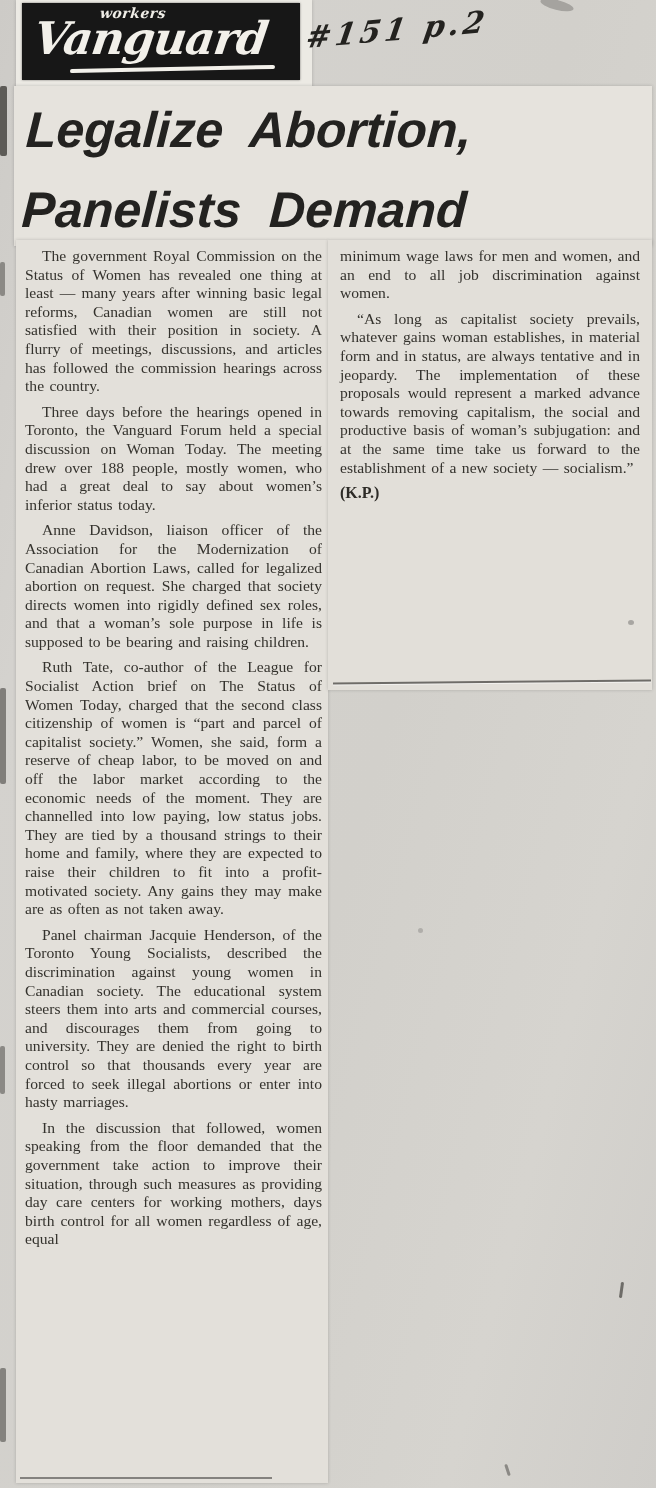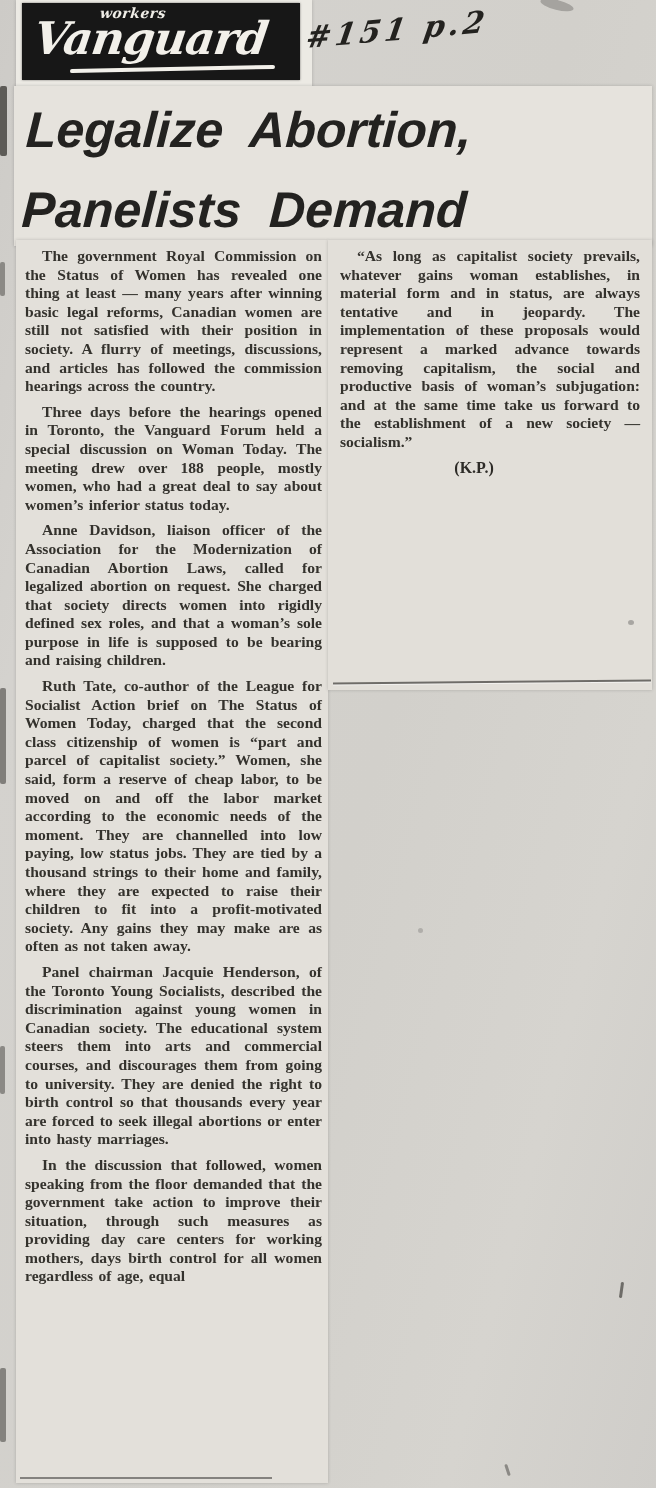--- a/index.html
+++ b/index.html
@@ -77,25 +77,25 @@
 
   
   .col{
     position:absolute;top:247px;
     font-size:15.6px;line-height:18.6px;
     color:#34322d;
     text-align:justify;
   }
   .col-left{left:25px;width:297px;}
   .col-right{left:340px;width:300px;}
-  .col p{margin:0 0 7px 0;text-indent:17px;word-spacing:1.5px;font-weight:bold;}
+  .col p{margin:0 0 7px 0;text-indent:17px;word-spacing:1.5px;}
   .col p.no-indent{text-indent:0;}
   .byline{
     margin-top:3px;
-    text-align:center;padding-right:32px;
+    text-align:left;padding-right:32px;
     font-weight:bold;font-size:16px;color:#2d2b27;
   }
   .rule{
     position:absolute;height:2px;background:#6e6c68;
   }
   .rule-right{left:333px;top:681px;width:318px;transform:rotate(-0.5deg);box-shadow:0 1px 0 rgba(255,255,255,.6);}
   .rule-left-bottom{left:20px;top:1477px;width:252px;background:#84827e;}
 
   
   .artifact{position:absolute;background:#76746f;border-radius:2px;}
@@ -136,20 +136,21 @@
   <div class="col col-left">
     <p>The government Royal Commission on the Status of Women has revealed one thing at least — many years after winning basic legal reforms, Canadian women are still not satisfied with their position in society. A flurry of meetings, discussions, and articles has followed the commission hearings across the country.</p>
     <p>Three days before the hearings opened in Toronto, the Vanguard Forum held a special discussion on Woman Today. The meeting drew over 188 people, mostly women, who had a great deal to say about women’s inferior status today.</p>
     <p>Anne Davidson, liaison officer of the Association for the Modernization of Canadian Abortion Laws, called for legalized abortion on request. She charged that society directs women into rigidly defined sex roles, and that a woman’s sole purpose in life is supposed to be bearing and raising children.</p>
     <p>Ruth Tate, co-author of the League for Socialist Action brief on The Status of Women Today, charged that the second class citizenship of women is “part and parcel of capitalist society.” Women, she said, form a reserve of cheap labor, to be moved on and off the labor market according to the economic needs of the moment. They are channelled into low paying, low status jobs. They are tied by a thousand strings to their home and family, where they are expected to raise their children to fit into a profit-motivated society. Any gains they may make are as often as not taken away.</p>
     <p>Panel chairman Jacquie Henderson, of the Toronto Young Socialists, described the discrimination against young women in Canadian society. The educational system steers them into arts and commercial courses, and discourages them from going to university. They are denied the right to birth control so that thousands every year are forced to seek illegal abortions or enter into hasty marriages.</p>
     <p>In the discussion that followed, women speaking from the floor demanded that the government take action to improve their situation, through such measures as providing day care centers for working mothers, days birth control for all women regardless of age, equal</p>
   </div>
 
   <div class="col col-right">
+    <p class="no-indent">minimum wage laws for men and women, and an end to all job discrimination against women.</p>
     <p>“As long as capitalist society prevails, whatever gains woman establishes, in material form and in status, are always tentative and in jeopardy. The implementation of these proposals would represent a marked advance towards removing capitalism, the social and productive basis of woman’s subjugation: and at the same time take us forward to the establishment of a new society — socialism.”</p>
     <div class="byline">(K.P.)</div>
   </div>
 
   <div class="rule rule-right"></div>
   <div class="rule rule-left-bottom"></div>
 
   <div class="artifact a1"></div>
   <div class="artifact a2"></div>
   <div class="artifact a3"></div>

